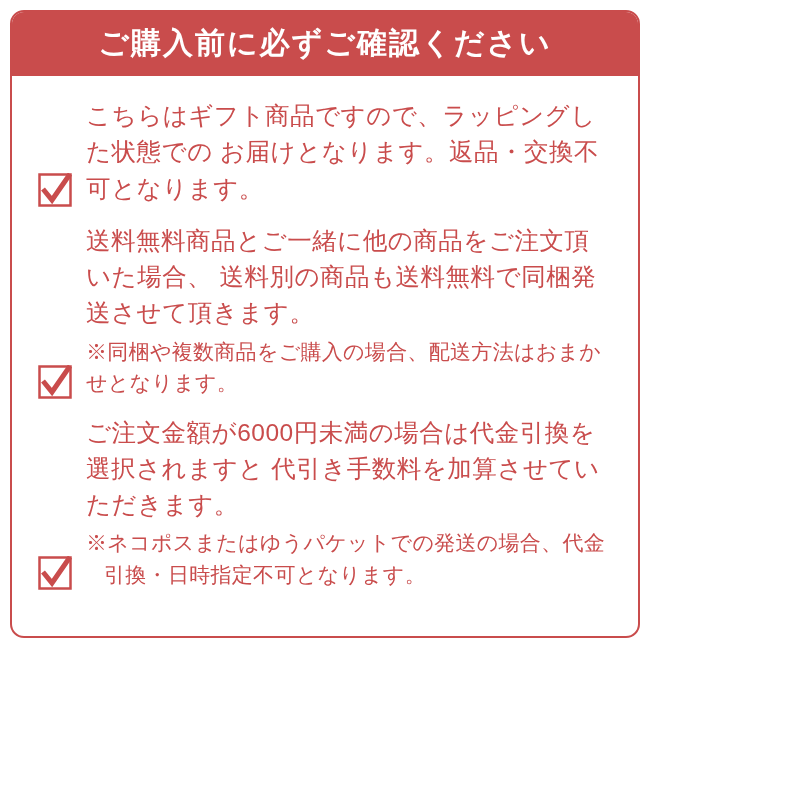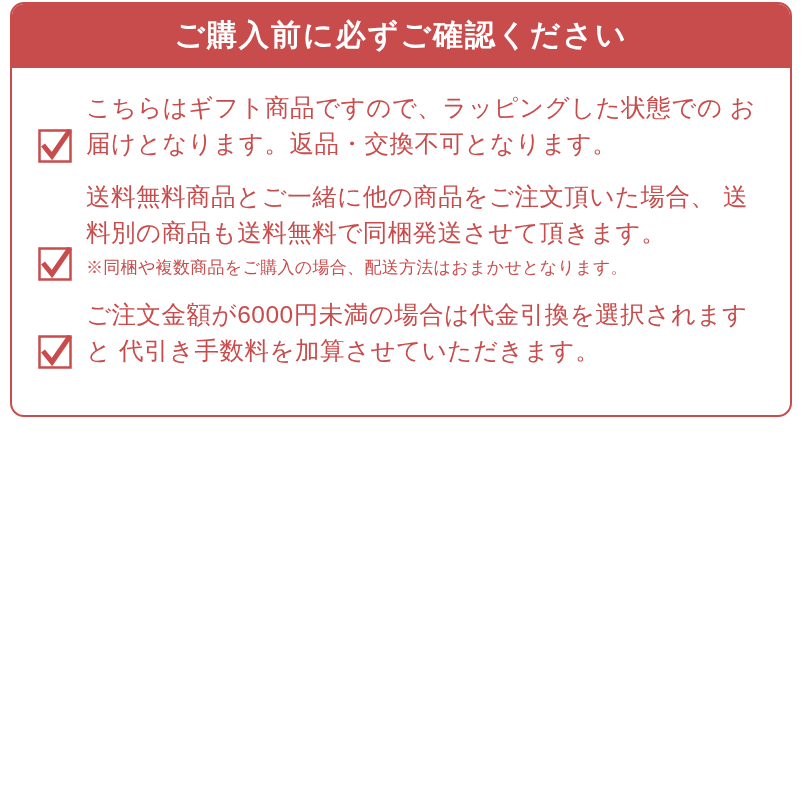--- a/index.html
+++ b/index.html
@@ -10,22 +10,22 @@
     width: 810px;
     height: 810px;
     background: #ffffff;
     font-family: "Liberation Sans", sans-serif;
     -webkit-font-smoothing: antialiased;
   }
 
   .notice-card {
     position: absolute;
     left: 10px;
-    top: 2px;
-    width: 782px;
+    top: 10px;
+    width: 630px;
     box-sizing: border-box;
     border: 2px solid #c94c4c;
     border-radius: 14px;
     background: #ffffff;
     overflow: hidden;
   }
 
   .notice-header {
     background: #c94c4c;
     color: #ffffff;
@@ -68,21 +68,21 @@
 
   .item-main {
     color: #c94c4c;
     font-size: 24.5px;
     line-height: 1.48;
     letter-spacing: 0.5px;
   }
 
   .item-note {
     color: #c94c4c;
-    font-size: 17px;
+    font-size: 21px;
     line-height: 1.5;
     letter-spacing: 0.3px;
     margin-top: 4px;
   }
   .item-note-indent {
     padding-left: 18px;
     text-indent: -18px;
   }
 </style>
 </head>
@@ -121,18 +121,19 @@
 
     <div class="notice-item">
       <span class="check-icon">
         <svg width="34" height="34" viewBox="0 0 34 34">
           <rect x="1.5" y="1.5" width="31" height="31" fill="none" stroke="#c94c4c" stroke-width="2.5"></rect>
           <path d="M5 16 L14 27 L32 1" fill="none" stroke="#c94c4c" stroke-width="5" stroke-linecap="butt" stroke-linejoin="miter"></path>
         </svg>
       </span>
       <span class="item-text">
         <div class="item-main">ご注文金額が6000円未満の場合は代金引換を選択されますと 代引き手数料を加算させていただきます。</div>
+        <div class="item-note item-note-indent">※ネコポスまたはゆうパケットでの発送の場合、代金引換・日時指定不可となります。</div>
       </span>
     </div>
 
 
   </div>
 </div>
 
 </body></html>

